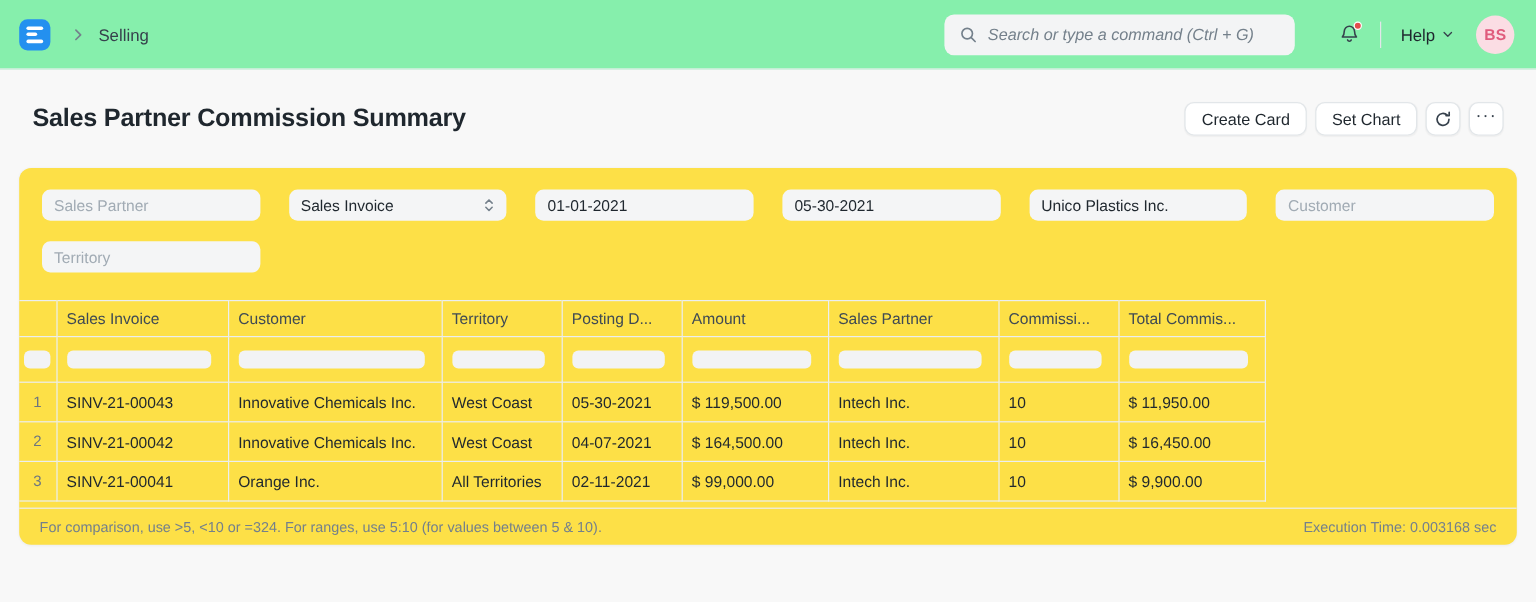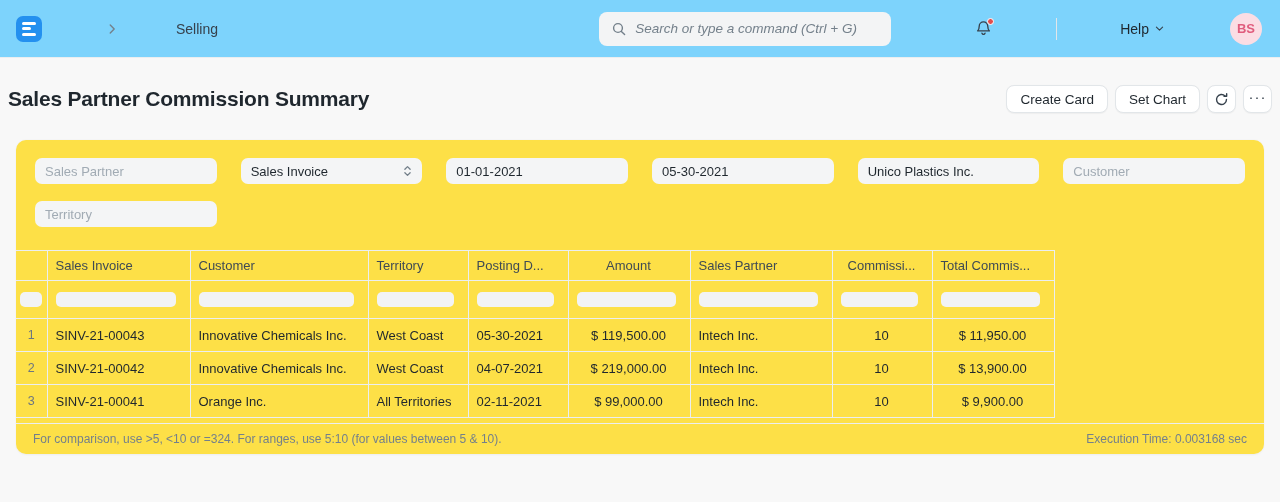--- a/index.html
+++ b/index.html
@@ -1,21 +1,21 @@
 <!DOCTYPE html>
 <html><head>
 <meta charset="utf-8">
 <style>
   * { margin:0; padding:0; box-sizing:border-box; }
   html,body { width:1280px; height:502px; overflow:hidden; }
   body { background:#f8f8f8; font-family:"Liberation Sans", sans-serif; color:#1f272e; }
 
   
-  .navbar { height:58px; background:#7dd3fc; border-bottom:1px solid #ebeef0;
-            display:flex; align-items:center; padding:0 18px 0 16px;gap:47px; }
+  .navbar { height:58px; background:#86efac; border-bottom:1px solid #ebeef0;
+            display:flex; align-items:center; padding:0 18px 0 16px; }
   .logo { width:26px; height:26px; background:#2490ef; border-radius:7px;
           display:flex; flex-direction:column; justify-content:center; gap:2.5px; padding-left:6px; }
   .logo i { display:block; height:3px; border-radius:1.5px; background:#fff; }
   .logo i.b1 { width:14px; } .logo i.b2 { width:9px; } .logo i.b3 { width:14px; }
   .crumb-chev { margin:0 10px 0 16px; display:flex; }
   .crumb { font-size:14px; color:#36414c; }
   .searchbar { margin-left:auto; width:292px; height:34px; background:#f3f4f5; border-radius:8px;
                display:flex; align-items:center; padding:0 12px; gap:8px; }
   .searchbar input { border:none; outline:none; background:transparent; flex:1;
                      font-size:13.5px; color:#36414c; font-family:inherit;font-style:italic; }
@@ -23,21 +23,21 @@
   .bell-wrap { position:relative; margin-left:36px; cursor:pointer; display:flex; }
   .bell-dot { position:absolute; top:-1px; right:-1px; width:7px; height:7px; border-radius:50%;
               background:#e24c4c; border:1.5px solid #fff; }
   .nav-divider { width:1px; height:22px; background:#e2e6e9; margin:0 16px; }
   .help { display:flex; align-items:center; gap:5px; font-size:14px; color:#1f272e; cursor:pointer; }
   .avatar { width:32px; height:32px; border-radius:50%; background:#fbdde4; color:#e05c7d;
             font-size:13px; font-weight:700; display:flex; align-items:center; justify-content:center;
             margin-left:18px; cursor:pointer; }
 
   
-  .page-head { height:82px; display:flex; align-items:center; padding:0 8px; }
+  .page-head { height:82px; display:flex; align-items:center; padding:0 27px; }
   .page-title { font-size:21px; font-weight:700; letter-spacing:-0.2px; color:#1f272e; }
   .head-actions { margin-left:auto; display:flex; gap:7px;align-items:flex-end; }
   .btn { height:28px; background:#fff; border:1px solid #e2e6e9; border-radius:8px;
          font-size:13.5px; color:#1f272e; padding:0 13px; display:flex; align-items:center;
          cursor:pointer; font-family:inherit; box-shadow:0 0.5px 1px rgba(0,0,0,.04); }
   .btn.icon-btn { width:29px; padding:0; justify-content:center; }
   .dots { font-size:15px; letter-spacing:1px; color:#36414c; line-height:1; padding-bottom:6px; }
 
   
   .card { margin:0 16px; background:#fde047; border-radius:10px;
@@ -55,21 +55,21 @@
 
   
   .dt-wrap { margin-top:23px; }
   table.dt { border-collapse:collapse; table-layout:fixed; width:1038px;
              border-top:1px solid #ebeef0; font-size:13px; }
   .dt th, .dt td { border-right:1px solid #ebeef0; border-bottom:1px solid #ebeef0;
                    padding:0 8px; white-space:nowrap; overflow:hidden; text-overflow:ellipsis; }
   .dt th { height:30px; font-weight:400; color:#3f4a54; text-align:left; }
   .dt td { height:33px; color:#1f272e; }
   .dt .rnum { text-align:center; color:#6c7680; font-size:12.5px; }
-  .dt th.r, .dt td.r { text-align:center; padding-right:9px; }
+  .dt th.r, .dt td.r { text-align:left; padding-right:9px; }
   .dt tr.frow td { height:38px; padding:0; }
   .pill { height:15px; background:#f2f3f5; border-radius:5px; margin:0 14px 0 8px; }
   .pill.sm { width:22px; margin:0 auto; }
   .dt tr.total td { font-weight:700; height:34px; }
 
   
   .card-footer { margin-top:5px; border-top:1px solid #ebeef0; height:31px; display:flex;
                  align-items:center; justify-content:space-between; padding:10px 17px;
                  font-size:12px; color:#74808b; }
 </style>
@@ -238,24 +238,24 @@
           <td>Intech Inc.</td>
           <td class="r">10</td>
           <td class="r">$ 11,950.00</td>
         </tr>
         <tr>
           <td class="rnum">2</td>
           <td>SINV-21-00042</td>
           <td>Innovative Chemicals Inc.</td>
           <td>West Coast</td>
           <td>04-07-2021</td>
-          <td class="r">$ 219,000.00</td>
+          <td class="r">$ 164,500.00</td>
           <td>Intech Inc.</td>
           <td class="r">10</td>
-          <td class="r">$ 13,900.00</td>
+          <td class="r">$ 16,450.00</td>
         </tr>
         <tr>
           <td class="rnum">3</td>
           <td>SINV-21-00041</td>
           <td>Orange Inc.</td>
           <td>All Territories</td>
           <td>02-11-2021</td>
           <td class="r">$ 99,000.00</td>
           <td>Intech Inc.</td>
           <td class="r">10</td>

